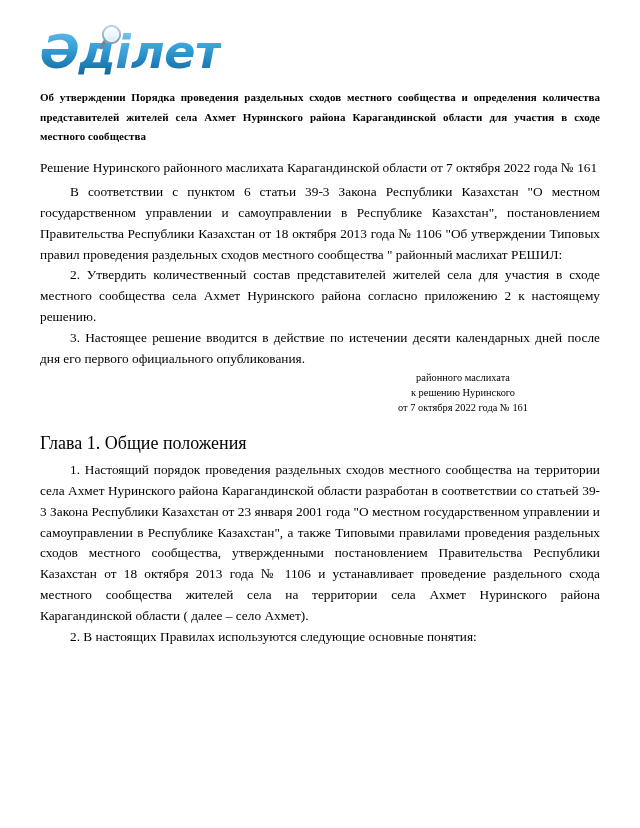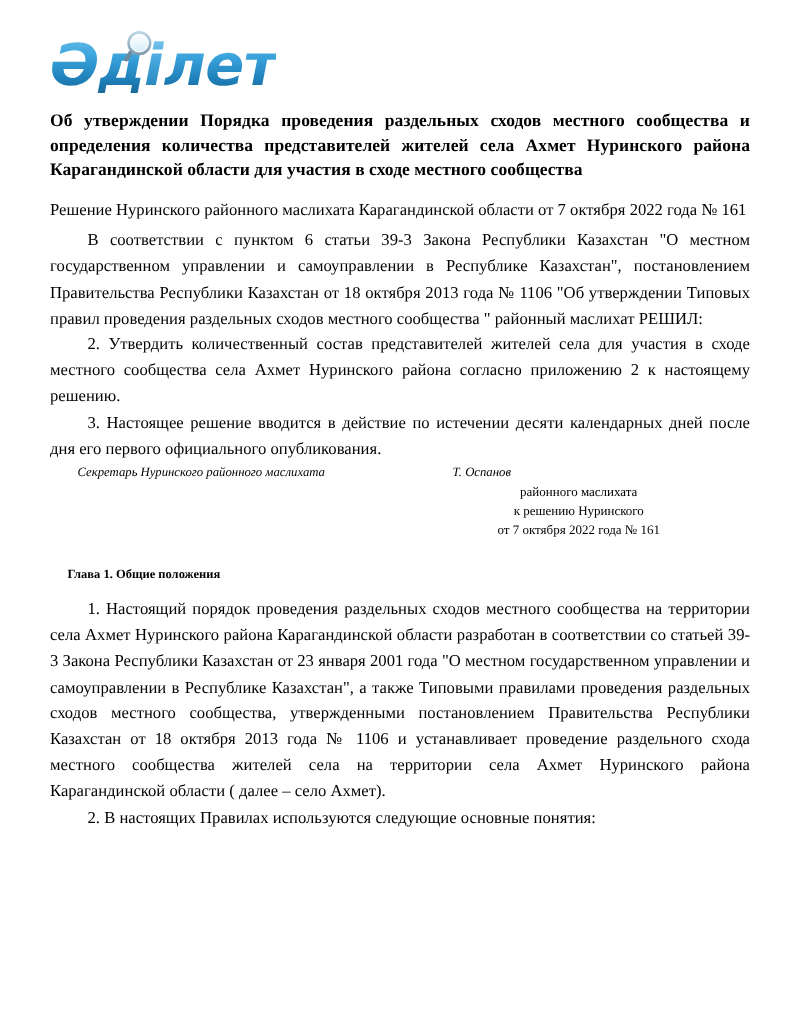--- a/index.html
+++ b/index.html
@@ -67,21 +67,21 @@
     left: 58px;
     top: -2px;
     width: 30px;
     height: 30px;
     pointer-events: none;
   }
 
   
   .doc-title {
     font-weight: bold;
-    font-size: 14px;
+    font-size: 11px;
     line-height: 19.5px;
     text-align: justify;
     margin: 0 0 11px 0;
     letter-spacing: 0.05px;
   }
   p.body-text {
     font-size: 13.3px;
     line-height: 20.8px;
     text-align: justify;
     text-justify: inter-word;
@@ -123,24 +123,24 @@
     justify-content: flex-end;
   }
   .section-heading {
     font-weight: bold;
     font-size: 12.1px;
     line-height: 18.5px;
     text-align: left;
     margin: 22px 0 0 0;
   }
   .chapter-heading {
-    font-weight: bold;
-    font-size: 10px;
+    font-weight: normal;
+    font-size: 18px;
     line-height: 18px;
-    margin: 19px 0 0 14px;
+    margin: 19px 0 0 0;
   }
   .gap-sm { height: 8px; }
   .gap-xs { height: 4px; }
 </style>
 </head>
 <body>
 
 <div class="page">
 
   <div class="logo-wrap">
@@ -169,24 +169,20 @@
 
   <p class="body-text">Решение Нуринского районного маслихата Карагандинской области от 7 октября 2022 года № 161</p>
 
   <div class="gap-xs"></div>
 
   <p class="body-text indent">В соответствии с пунктом 6 статьи 39-3 Закона Республики Казахстан "О местном государственном управлении и самоуправлении в Республике Казахстан", постановлением Правительства Республики Казахстан от 18 октября 2013 года № 1106 "Об утверждении Типовых правил проведения раздельных сходов местного сообщества " районный маслихат РЕШИЛ:</p>
 
   <p class="body-text indent">2. Утвердить количественный состав представителей жителей села для участия в сходе местного сообщества села Ахмет Нуринского района согласно приложению 2 к настоящему решению.</p>
   <p class="body-text indent">3. Настоящее решение вводится в действие по истечении десяти календарных дней после дня его первого официального опубликования.</p>
 
-  <div class="sig-row">
-    <span class="sig-role">Секретарь Нуринского районного маслихата</span>
-    <span class="sig-name">Т. Оспанов</span>
-  </div>
 
   <div class="appendix-holder">
     <div class="appendix">
       <div class="appendix-inner">
         <div>районного маслихата</div>
         <div>к решению Нуринского</div>
         <div>от 7 октября 2022 года № 161</div>
       </div>
     </div>
   </div>

